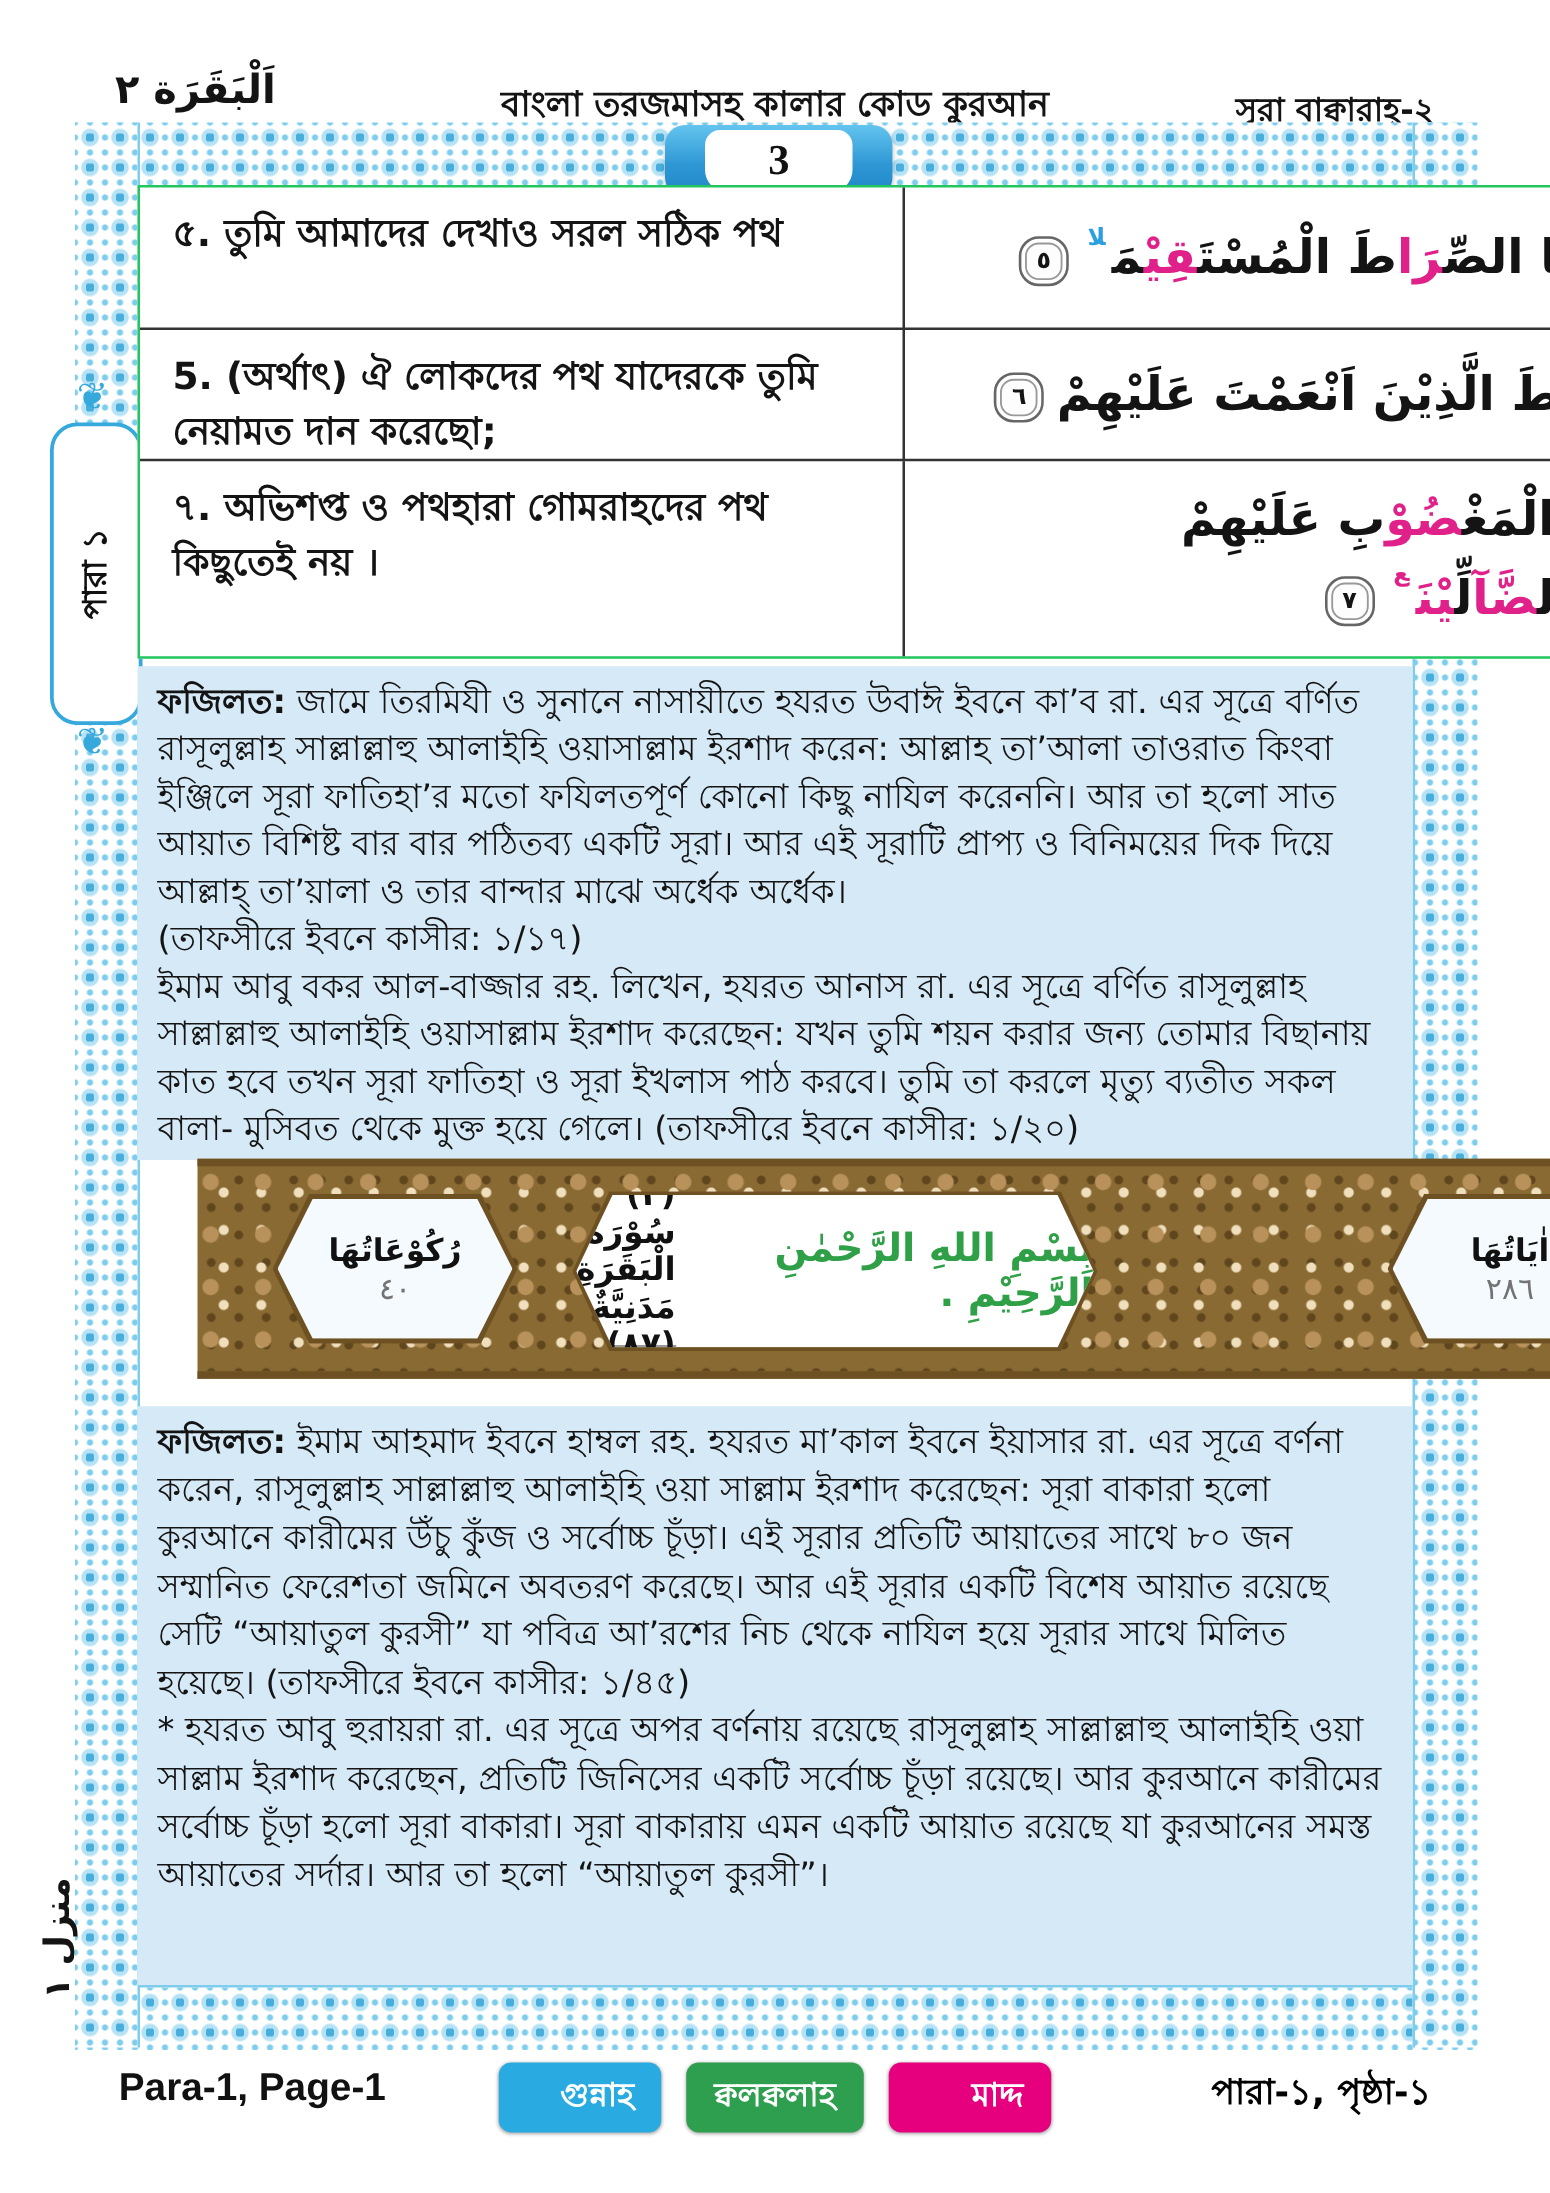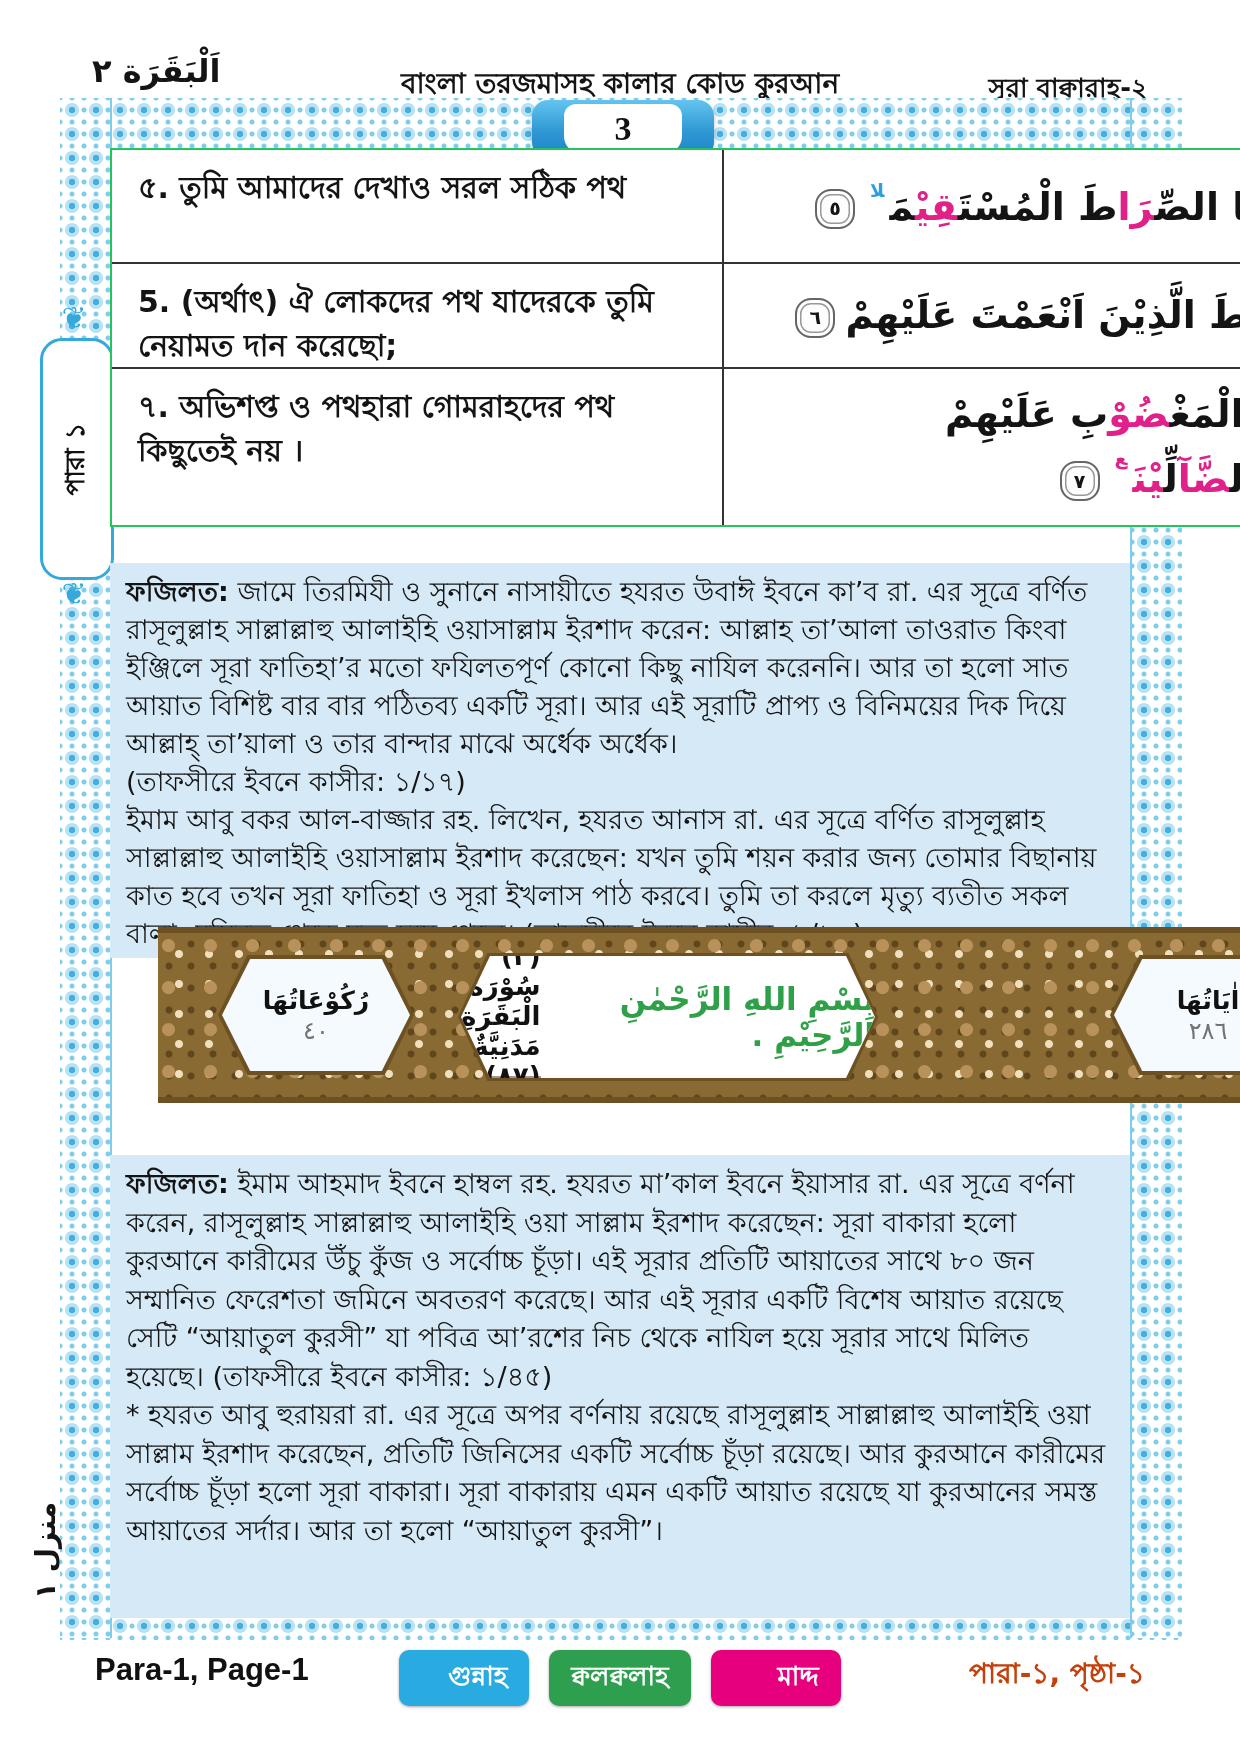--- a/index.html
+++ b/index.html
@@ -54,21 +54,21 @@
   .seg-k{color:#141414;}
   .seg-p{color:#E0218A;}
   .seg-supb{color:#2B9FE0;font-size:.5em;vertical-align:1.2em;margin:0 5px;}
   .seg-supp{color:#E0218A;font-size:.5em;vertical-align:1.4em;margin:0 5px;}
   .seg-m{display:inline-flex;align-items:center;justify-content:center;width:36px;height:36px;
     border:2px solid #666;border-radius:40%;font-size:.5em;margin:0 10px;vertical-align:middle;
     box-shadow:inset 0 0 0 3px #fff, inset 0 0 0 4.5px #999;background:#fdfdfd;}
 
   
   .fazilat{position:absolute;left:110px;width:1020px;background:#d6e9f6;box-sizing:border-box;
-    padding:10px 16px 8px 16px;text-align:left;margin-top:30px;}
+    padding:10px 16px 8px 16px;text-align:left;}
   .fazilat1{top:533px;height:395px;font-size:27px;line-height:38px;}
   .fazilat2{top:1125px;height:463px;font-size:27px;line-height:38.5px;}
   .fazilat p{margin:0;}
   .fazilat .lead{font-weight:bold;}
 
   
   .band{position:absolute;left:110px;top:927px;width:1208px;height:176px;box-sizing:border-box;
     border-top:6px solid #6e5122;border-bottom:6px solid #6e5122;
     background-color:#8a6a33;
     background-image:
@@ -95,21 +95,21 @@
     font-size:26px;font-weight:bold;color:#111;border-bottom:2px solid #9a9a9a;}
   .cp-bismillah{flex:1;display:flex;align-items:center;justify-content:center;direction:rtl;
     font-size:31px;font-weight:bold;color:#2fa047;}
 
   
   .ftr-left{position:absolute;left:95px;top:1652px;font-family:"Liberation Sans",sans-serif;
     font-size:31px;font-weight:bold;color:#111;}
   .badges{position:absolute;left:0;right:0;top:1650px;display:flex;justify-content:center;gap:20px;}
   .badge{min-width:130px;padding:6px 22px;border-radius:10px;text-align:right;color:#fff;
     font-size:26px;font-weight:bold;box-shadow:0 1px 3px rgba(0,0,0,.35);box-sizing:border-box;}
-  .ftr-right{position:absolute;right:95px;top:1652px;font-size:28px;font-weight:bold;color:#c2410c;}
+  .ftr-right{position:absolute;right:95px;top:1652px;font-size:28px;font-weight:bold;color:#000000;}
 </style>
 </head>
 <body>
 
 <div class="page">
 
   <div class="hdr-arabic">اَلْبَقَرَة ٢</div>
   <div class="hdr-center">বাংলা তরজমাসহ কালার কোড কুরআন</div>
   <div class="hdr-right">সূরা বাক্বারাহ্-২</div>
 

